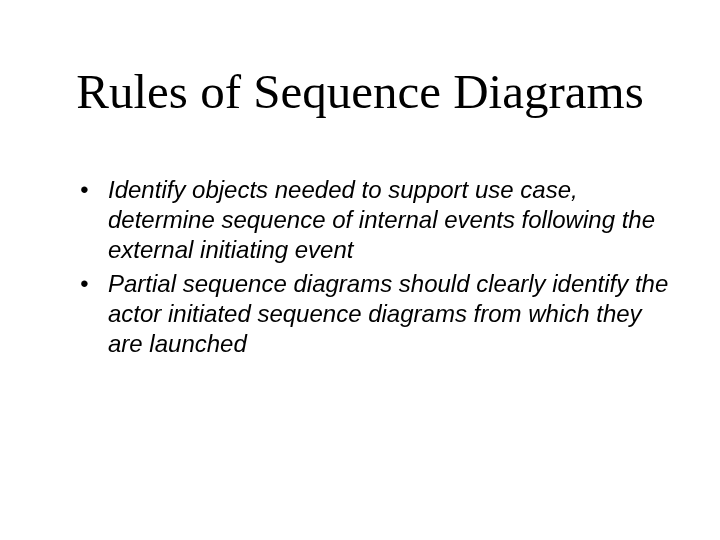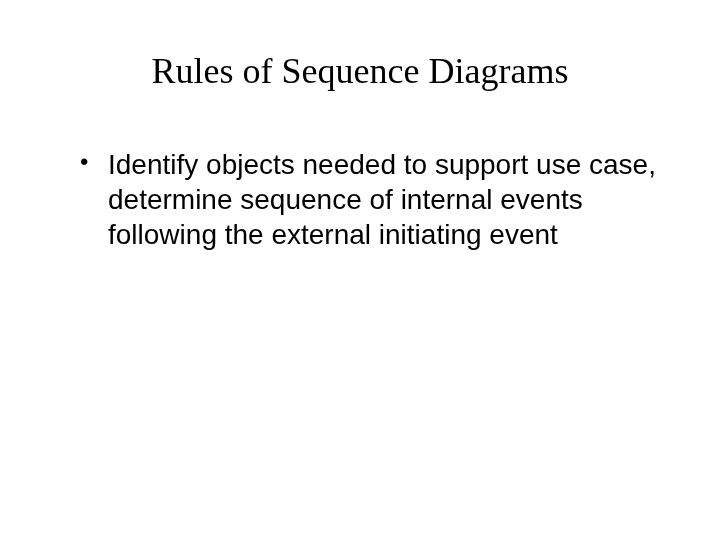--- a/index.html
+++ b/index.html
@@ -11,45 +11,47 @@
       width: 720px;
       height: 540px;
       background: #ffffff;
       font-family: Arial, Helvetica, sans-serif;
       color: #000000;
       padding: 40px 50px;
       overflow: hidden;
     }
     .title {
       font-family: 'Times New Roman', Times, serif;
-      font-size: 36px;
+      font-size: 49px;
       font-weight: normal;
       text-align: center;
-      margin-top: 10px;
+      margin-top: 23px;
       margin-bottom: 55px;
     }
     .bullets {
       list-style: none;
       padding-left: 30px;
     }
     .bullets li {
       position: relative;
-      font-size: 28px;
+      font-size: 24px;
       line-height: 1.25;
       margin-bottom: 4px;
       padding-left: 28px;
+      font-style: italic;
     }
     .bullets li::before {
       content: "•";
       position: absolute;
       left: 0;
       top: 0;
       font-size: 24px;
     }
   </style>
 </head>
 <body>
 
 <h1 class="title">Rules of Sequence Diagrams</h1>
 
 <ul class="bullets">
   <li>Identify objects needed to support use case, determine sequence of internal events following the external initiating event</li>
+  <li>Partial sequence diagrams should clearly identify the actor initiated sequence diagrams from which they are launched</li>
 </ul>
 
 </body></html>

